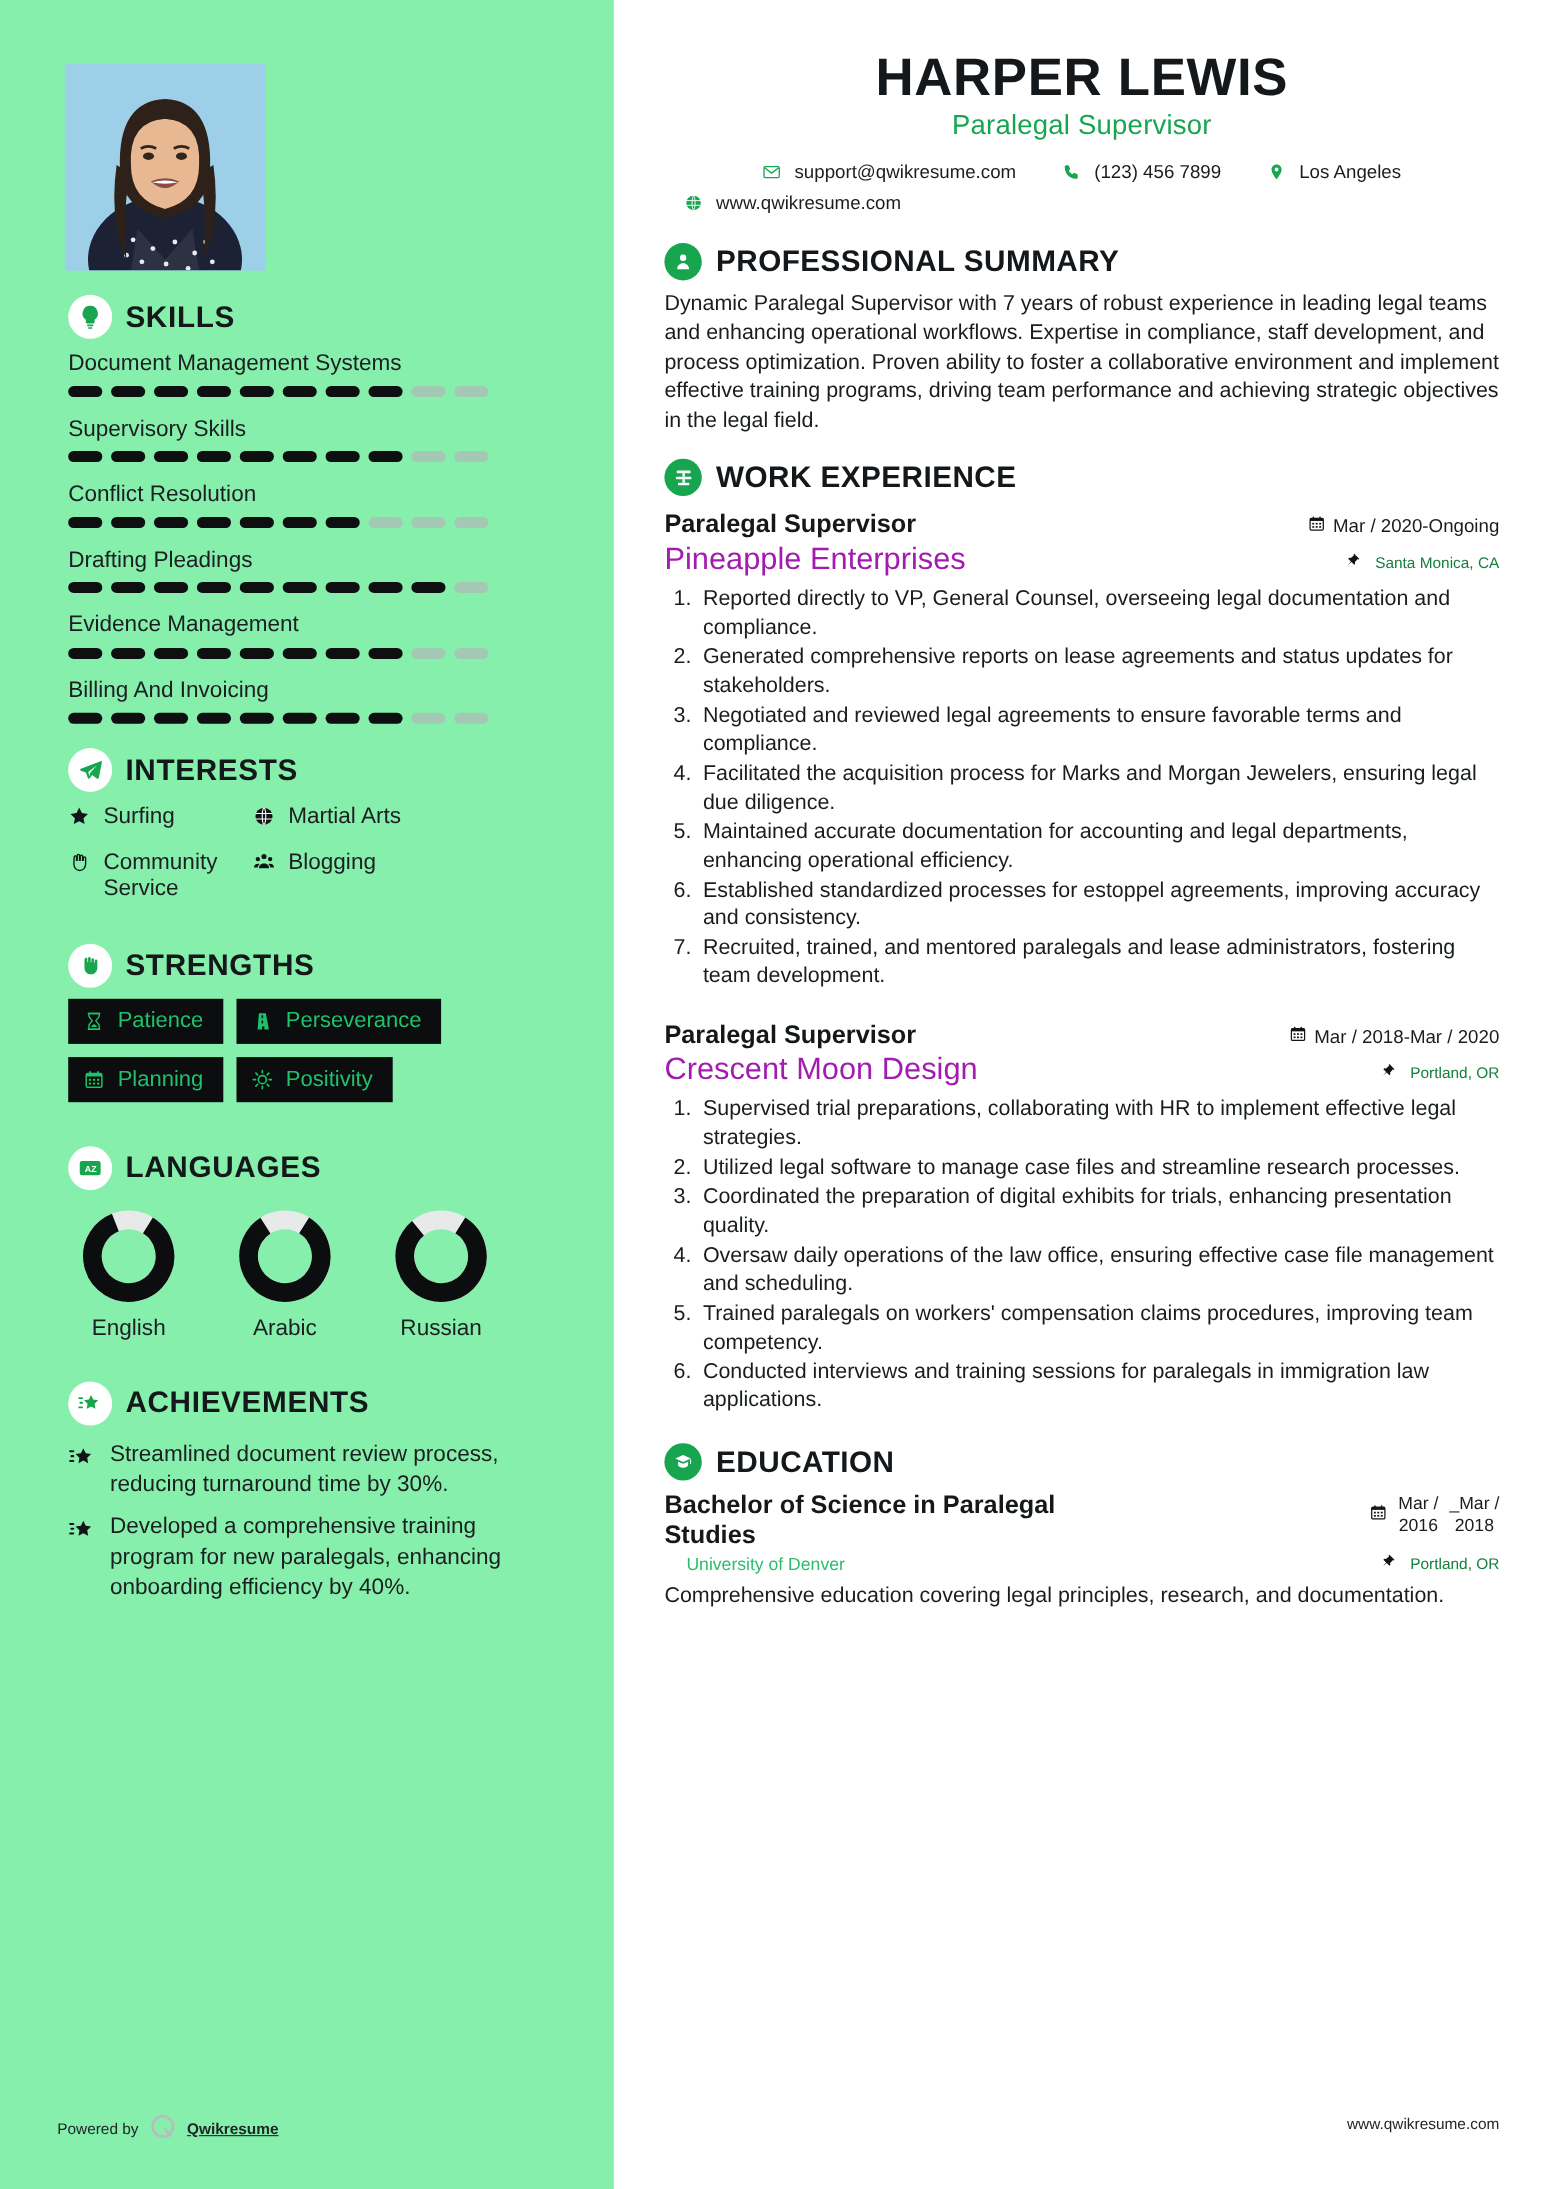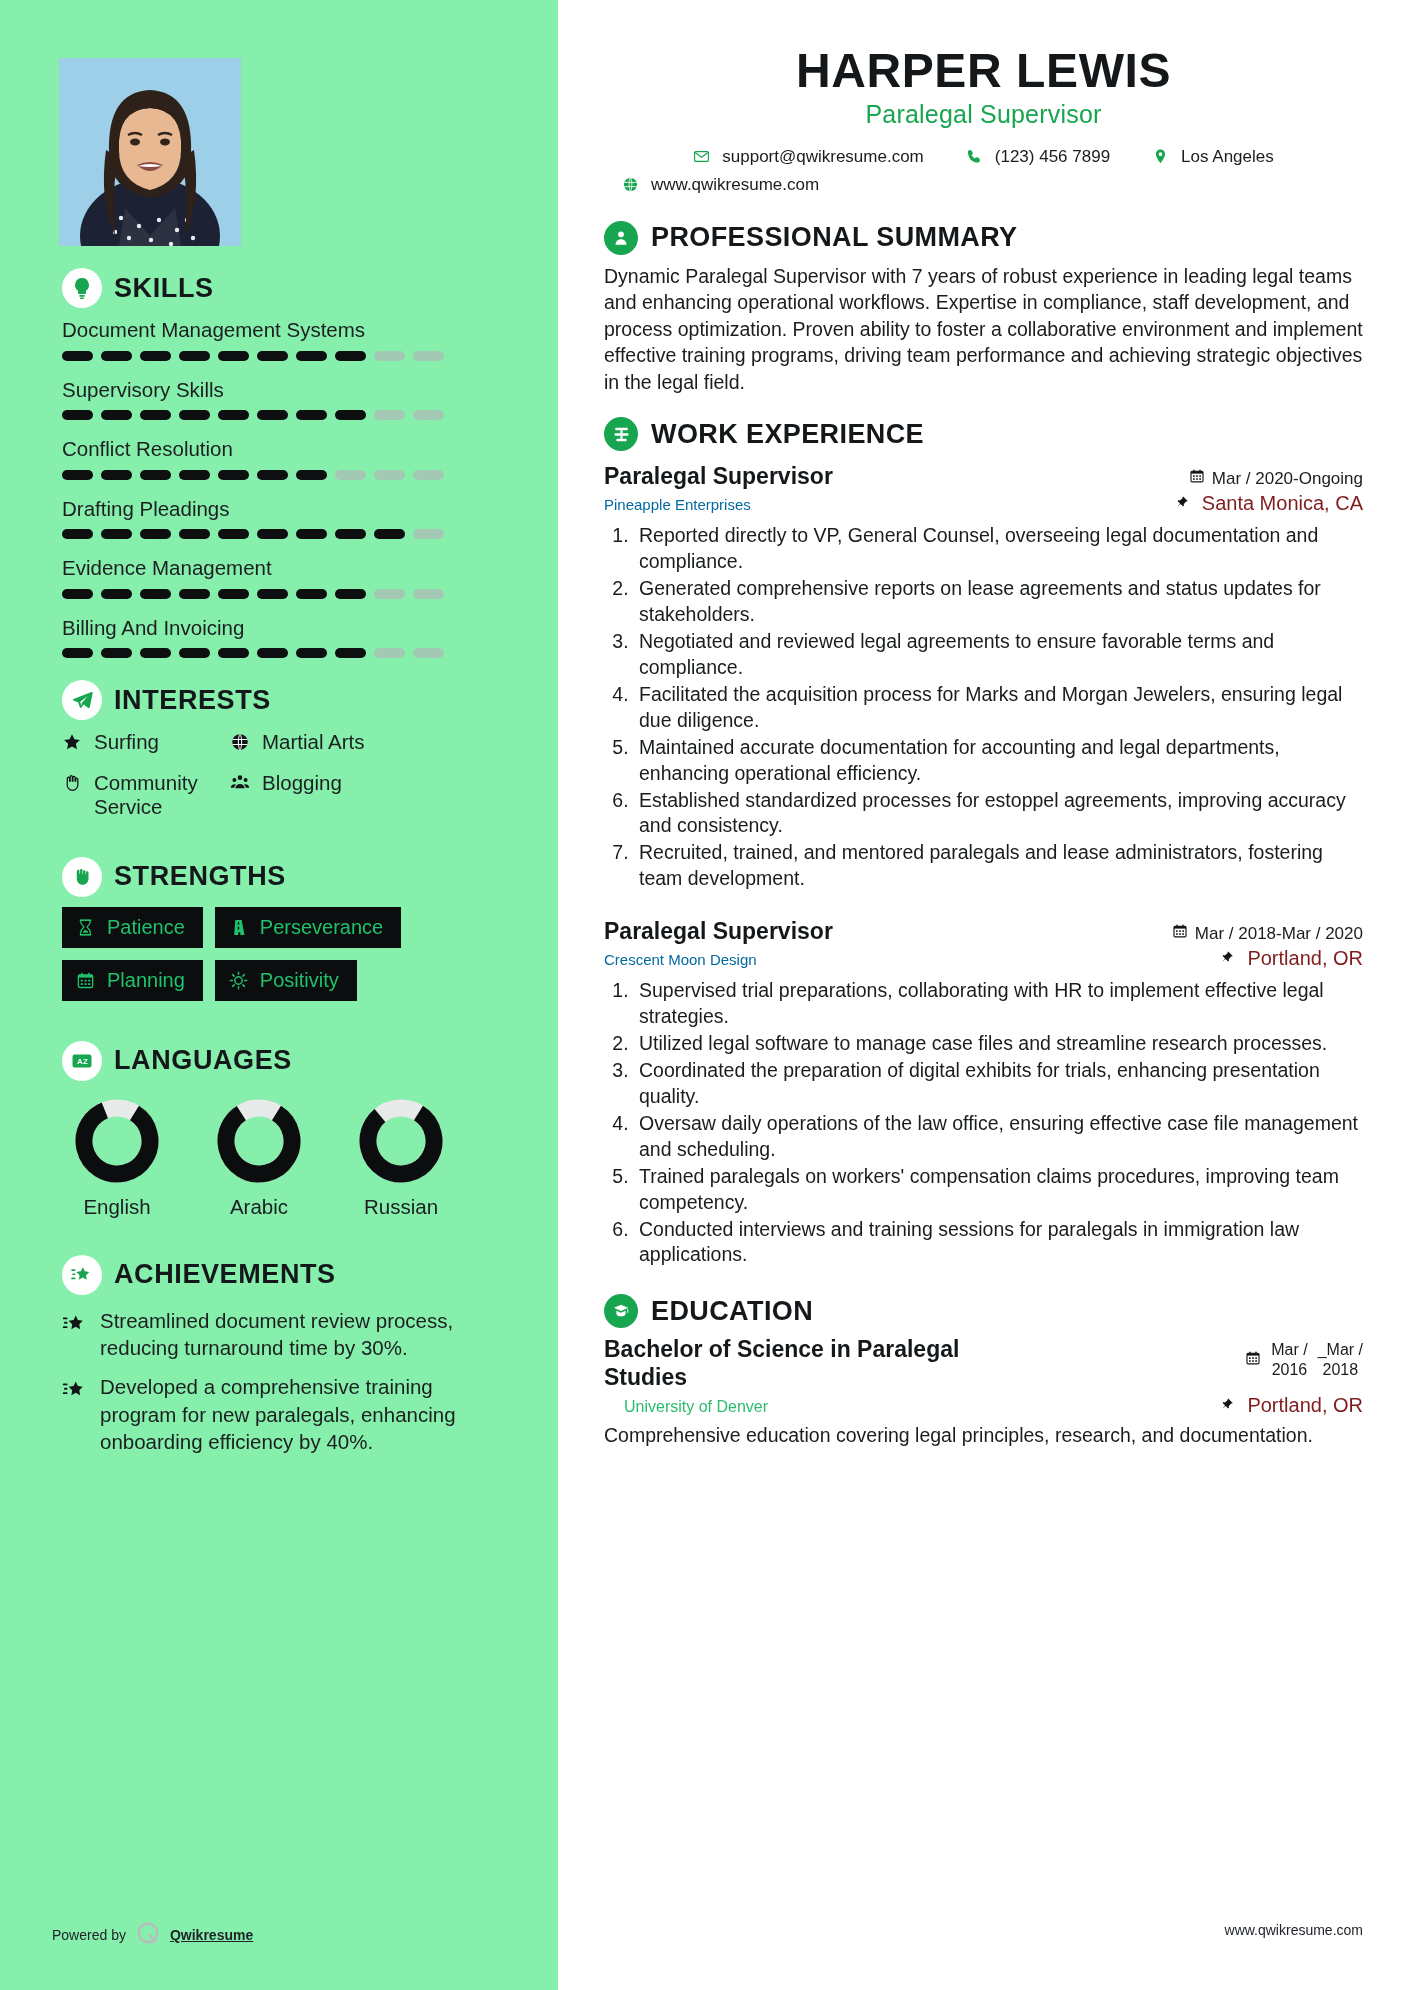--- a/index.html
+++ b/index.html
@@ -117,22 +117,22 @@
   }
   .msec-title { font-size: 27px; font-weight: bold; letter-spacing: 0.4px; color: #14181a; }
 
   .summary { font-size: 19.5px; line-height: 1.36; color: #191d1f; }
 
   .job { margin-top: 12px; }
   .job-top { display: flex; justify-content: space-between; align-items: baseline; }
   .job-title { font-size: 23px; font-weight: bold; color: #14181a; }
   .job-meta { font-size: 17px; color: #191d1f; display: flex; align-items: center; gap: 7px; white-space: nowrap; }
   .job-sub { display: flex; justify-content: space-between; align-items: baseline; margin-top: 2px; }
-  .job-company { font-size: 15px; color: #0369a1; }
-  .job-loc { font-size: 20px; color: #7f1d1d; display: flex; align-items: center; gap: 13px; white-space: nowrap; }
+  .job-company { font-size: 28px; color: #a21caf; }
+  .job-loc { font-size: 14px; color: #15803d; display: flex; align-items: center; gap: 13px; white-space: nowrap; }
   ol.bullets { margin: 8px 0 0 30px; padding: 0; }
   ol.bullets li { font-size: 19.5px; line-height: 1.33; color: #191d1f; margin-bottom: 1px; padding-left: 5px; }
 
   .edu-top { display: flex; justify-content: space-between; align-items: flex-start; }
   .edu-degree { font-size: 23px; font-weight: bold; color: #14181a; line-height: 1.2; max-width: 430px; }
   .edu-dates { font-size: 16px; color: #191d1f; display: flex; align-items: center; gap: 10px; white-space: nowrap; padding-top: 4px; }
   .edu-date-col { display: flex; flex-direction: column; line-height: 1.2; text-align: center; }
   .edu-sub { display: flex; justify-content: space-between; align-items: baseline; margin-top: 2px; }
   .edu-school { font-size: 16px; color: #2bbd6b; margin-left: 20px; }
   .edu-desc { font-size: 19.5px; line-height: 1.33; color: #191d1f; margin-top: 6px; }

